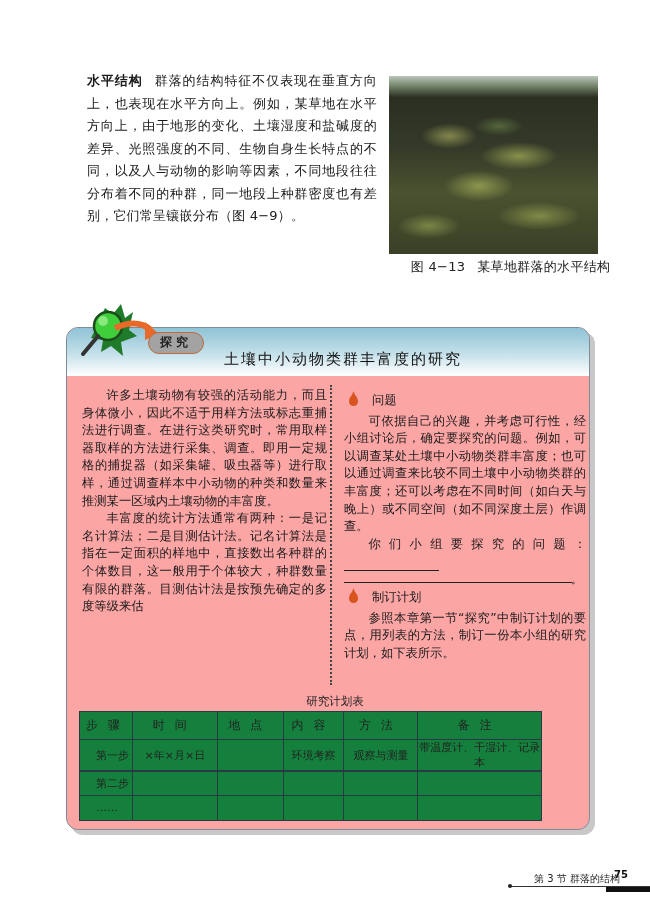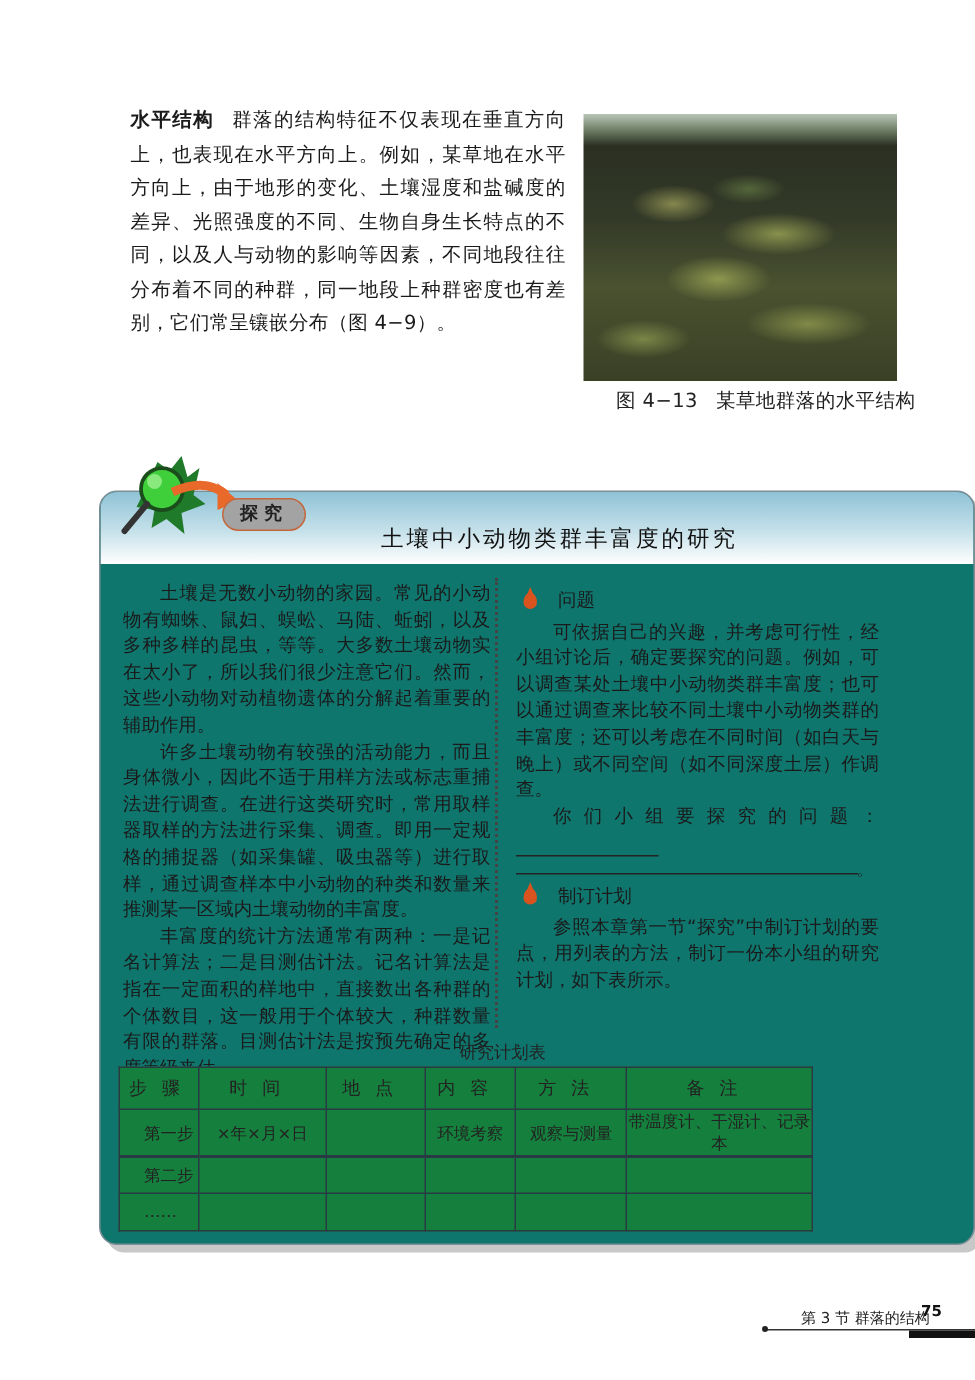--- a/index.html
+++ b/index.html
@@ -23,22 +23,22 @@
       radial-gradient(ellipse 35px 14px at 110px 50px, rgba(120,150,80,0.5), transparent 70%),
       linear-gradient(180deg, #b9c6b8 0%, #6f7f66 6%, #2a2f22 12%, #343a28 40%, #4a5230 65%, #3a4026 100%);
   }
   .figure-caption {
     position: absolute; left: 406px; top: 258px; width: 209px; text-align: center;
     font-size: 13px; color: #222; letter-spacing: 0.3px;
   }
   .figure-caption .fig-num { margin-right: 12px; }
 
   .explore-box {
-    position: absolute; left: 66px; top: 327px; width: 584px; height: 503px;
-    border: 1.5px solid #7d8d96; border-radius: 12px; background: #0f766e;
+    position: absolute; left: 66px; top: 327px; width: 524px; height: 503px;
+    border: 1.5px solid #7d8d96; border-radius: 12px; background: #fca5a5;
     box-shadow: 5px 5px 0 #c8c8c8;
     overflow: hidden;
   }
   .explore-header {
     position: absolute; left: 0; top: 0; width: 100%; height: 48px;
     background: linear-gradient(180deg, #8fc3d6 0%, #c6e1ea 55%, #ffffff 100%);
   }
   .explore-title {
     position: absolute; left: 0; top: 22px; width: 100%; text-align: center;
     font-family: "DejaVu Serif", "Liberation Serif", serif; font-size: 15px; letter-spacing: 2px; color: #111;
@@ -126,21 +126,20 @@
   <polygon points="20,30 30,8 38,14 46,4 50,18 58,12 54,30 62,36 46,42 48,56 36,46 26,52 28,40 16,38" fill="#1f7a2a"></polygon>
   <circle cx="33" cy="26" r="14" fill="#3fcf3a" stroke="#1b4d1c" stroke-width="2.5"></circle>
   <circle cx="28" cy="21" r="5" fill="#a9f39a" opacity="0.7"></circle>
   <line x1="23" y1="36" x2="8" y2="54" stroke="#333" stroke-width="4" stroke-linecap="round"></line>
   <path d="M40,28 Q62,18 76,30" stroke="#e8692a" stroke-width="6" fill="none"></path>
   <polygon points="70,22 84,34 70,40" fill="#e8692a"></polygon>
 </svg>
 <div class="badge">探究</div>
 
 <div class="col-left">
-  <p>土壤是无数小动物的家园。常见的小动物有蜘蛛、鼠妇、蜈蚣、马陆、蚯蚓，以及多种多样的昆虫，等等。大多数土壤动物实在太小了，所以我们很少注意它们。然而，这些小动物对动植物遗体的分解起着重要的辅助作用。</p>
   <p>许多土壤动物有较强的活动能力，而且身体微小，因此不适于用样方法或标志重捕法进行调查。在进行这类研究时，常用取样器取样的方法进行采集、调查。即用一定规格的捕捉器（如采集罐、吸虫器等）进行取样，通过调查样本中小动物的种类和数量来推测某一区域内土壤动物的丰富度。</p>
   <p>丰富度的统计方法通常有两种：一是记名计算法；二是目测估计法。记名计算法是指在一定面积的样地中，直接数出各种群的个体数目，这一般用于个体较大，种群数量有限的群落。目测估计法是按预先确定的多度等级来估</p>
 </div>
 
 <div class="col-divider"></div>
 
 <div class="col-right">
 
   <div class="subhead">
     <span class="drop-icon"></span>

